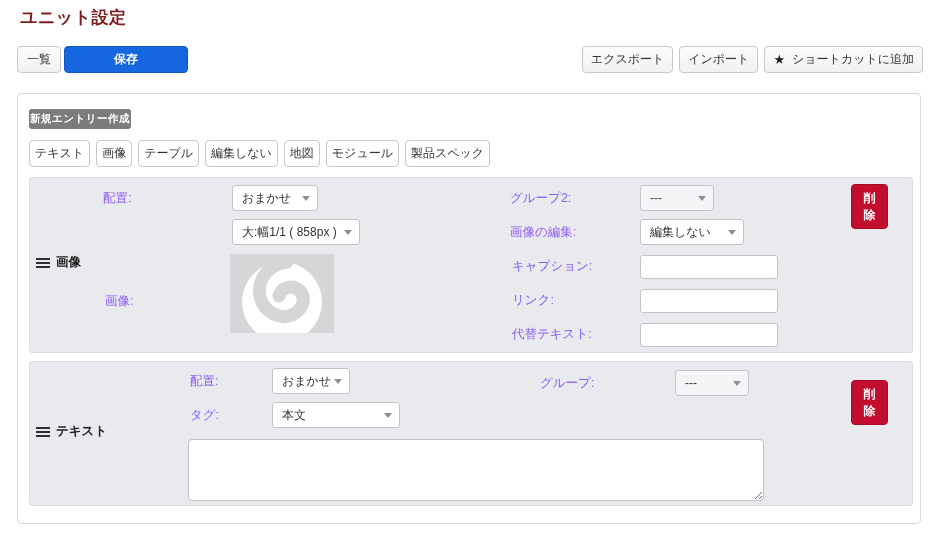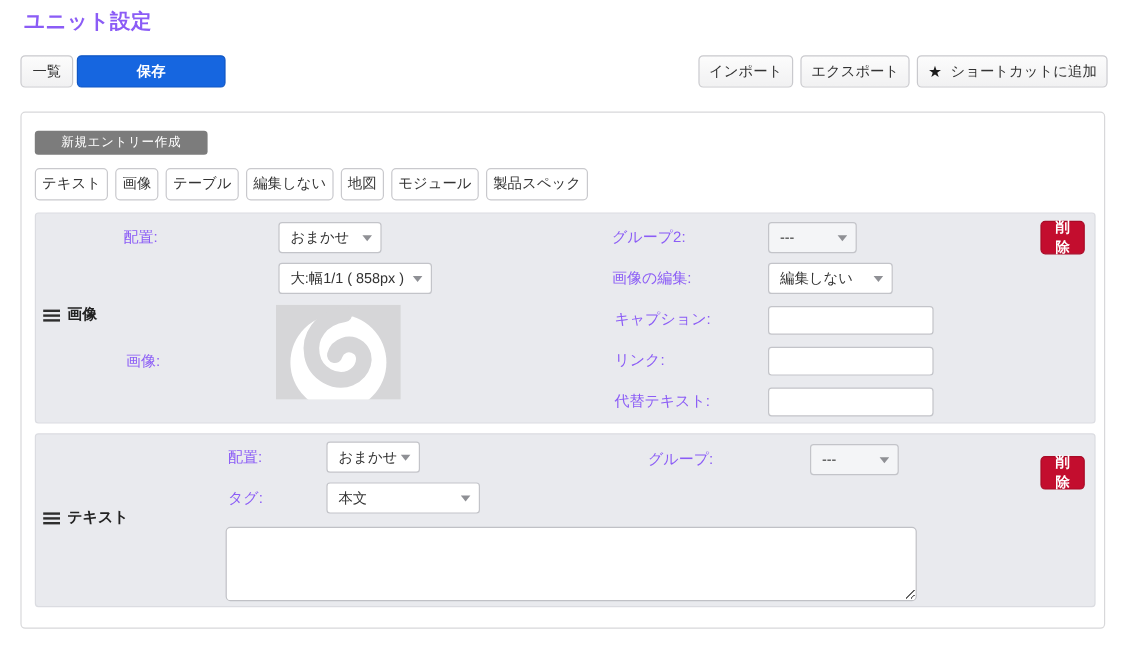--- a/index.html
+++ b/index.html
@@ -3,21 +3,21 @@
 <meta charset="utf-8">
 <style>
   html,body{margin:0;padding:0;}
   body{
     width:940px;height:542px;position:relative;background:#fff;
     font-family:"Liberation Sans","DejaVu Sans",sans-serif;color:#333;
     overflow:hidden;
   }
   .page-title{
     position:absolute;left:20px;top:6px;margin:0;
-    font-size:17px;font-weight:bold;color:#8b5cf6;letter-spacing:.5px;
+    font-size:17px;font-weight:bold;color:#7f1d1d;letter-spacing:.5px;
   }
   
   .toolbar-left{position:absolute;left:17px;top:46px;display:flex;gap:3px;}
   .toolbar-right{position:absolute;right:17px;top:46px;display:flex;gap:6px;}
   .btn{
     display:inline-flex;align-items:center;justify-content:center;
     height:27px;padding:0 8px;box-sizing:border-box;cursor:pointer;
     background:linear-gradient(#fcfcfc,#f1f1f2);
     border:1px solid #c9c9cd;border-radius:4px;
     font-size:12px;color:#333;white-space:nowrap;
@@ -29,22 +29,22 @@
   }
   .star-icon{font-size:13px;color:#1b1b1b;margin-right:7px;line-height:1;}
   
   .panel{
     position:absolute;left:17px;top:93px;width:904px;height:431px;
     box-sizing:border-box;background:#fff;
     border:1px solid #d8d8da;border-radius:4px;
   }
   .badge{
     position:absolute;left:11px;top:15px;
-    background:#7c7c7c;color:#fff;font-size:10.5px;font-weight:normal;
-    padding:3px 22px;border-radius:3px;letter-spacing:.5px;
+    background:#7c7c7c;color:#fff;font-size:10.5px;font-weight:bold;
+    padding:3px 1px;border-radius:3px;letter-spacing:.5px;
   }
   .unit-tabs{position:absolute;left:11px;top:46px;display:flex;gap:6px;}
   .unit-tab{
     height:27px;padding:0 5px;box-sizing:border-box;cursor:pointer;
     display:inline-flex;align-items:center;justify-content:center;
     background:#fff;border:1px solid #c9c9cd;border-radius:4px;
     font-size:12px;color:#333;white-space:nowrap;
   }
   
   .unit{
@@ -82,21 +82,21 @@
   .text-input{
     width:138px;height:24px;box-sizing:border-box;padding:0 6px;
     background:#fff;border:1px solid #c3c4c9;border-radius:3px;
     font-size:12px;color:#333;font-family:inherit;
   }
   .img-thumb{
     position:absolute;left:200px;top:76px;width:104px;height:79px;
     cursor:pointer;line-height:0;
   }
   .btn-delete{
-    position:absolute;right:8px;width:37px;height:28px;cursor:pointer;
+    position:absolute;right:24px;width:37px;height:45px;cursor:pointer;
     display:flex;align-items:center;justify-content:center;
     background:#c30d2e;border:1px solid #a80a26;border-radius:4px;
     box-sizing:border-box;color:#fff;font-size:12px;font-weight:bold;
   }
   .unit-image .btn-delete{top:6px;}
   .unit-text .btn-delete{top:18px;}
   .unit-textarea{
     position:absolute;left:158px;top:77px;width:576px;height:62px;
     box-sizing:border-box;padding:4px 6px;resize:both;
     background:#fff;border:1px solid #c0c1c6;border-radius:4px;
@@ -122,22 +122,22 @@
 <body>
 
 <h1 class="page-title">ユニット設定</h1>
 
 <div class="toolbar-left">
   <button class="btn btn-list">一覧</button>
   <button class="btn btn-save">保存</button>
 </div>
 
 <div class="toolbar-right">
+  <button class="btn">エクスポート</button>
   <button class="btn">インポート</button>
-  <button class="btn">エクスポート</button>
   <button class="btn">
     <span class="star-icon">★</span>
     <span>ショートカットに追加</span>
   </button>
 </div>
 
 <div class="panel">
 
   <span class="badge">新規エントリー作成</span>
 

